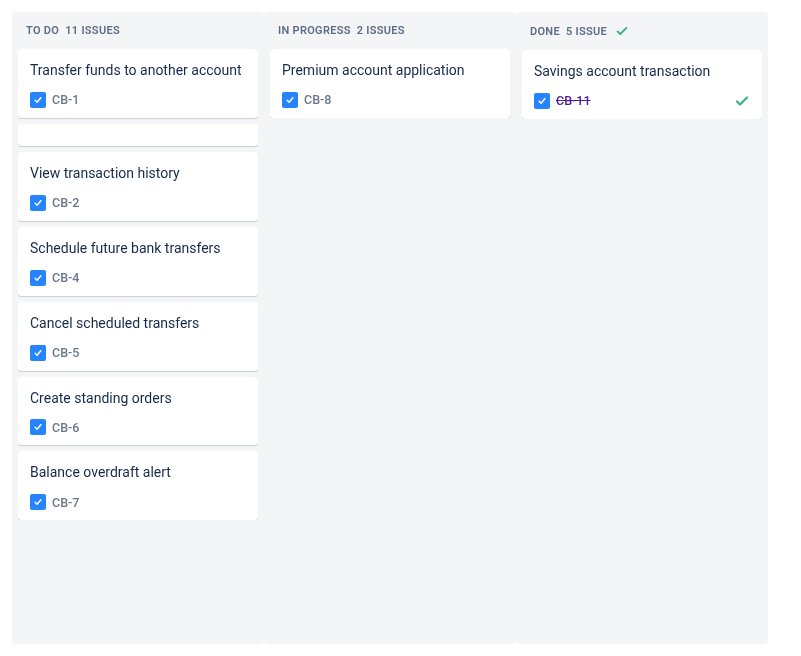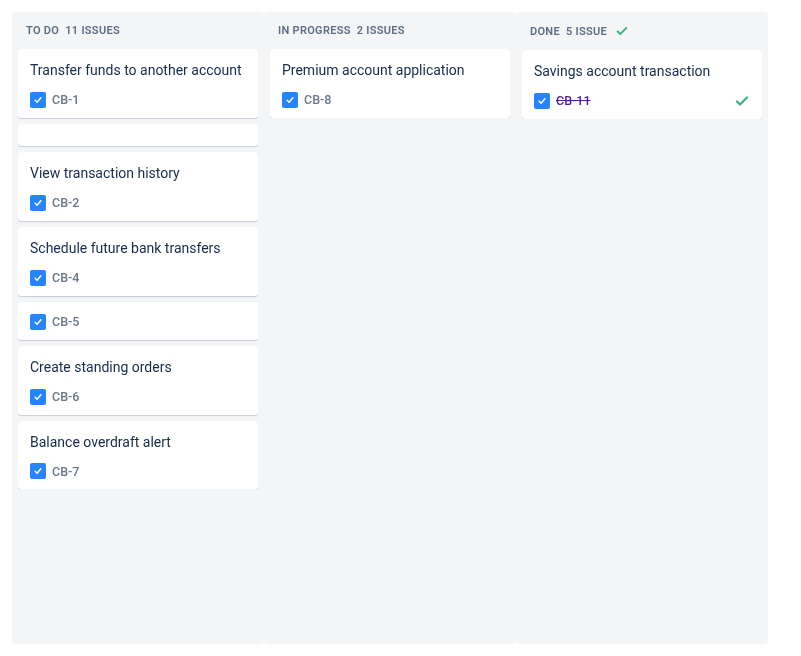--- a/index.html
+++ b/index.html
@@ -137,20 +137,21 @@
           <div class="card-footer">
             <span class="issue-type-icon" style="background: rgb(38, 132, 255);">
               <svg viewBox="0 0 16 16" fill="none">
                 <path d="M3.5 8.5l3 3 6-7" stroke="#ffffff" stroke-width="2.4" stroke-linecap="round" stroke-linejoin="round"></path>
               </svg>
             </span>
             <span class="issue-key">CB-4</span>
           </div>
         </div>
         <div class="card">
+          <div class="card-title">Cancel scheduled transfers</div>
           <div class="card-footer">
             <span class="issue-type-icon" style="background: rgb(38, 132, 255);">
               <svg viewBox="0 0 16 16" fill="none">
                 <path d="M3.5 8.5l3 3 6-7" stroke="#ffffff" stroke-width="2.4" stroke-linecap="round" stroke-linejoin="round"></path>
               </svg>
             </span>
             <span class="issue-key">CB-5</span>
           </div>
         </div>
         <div class="card">

